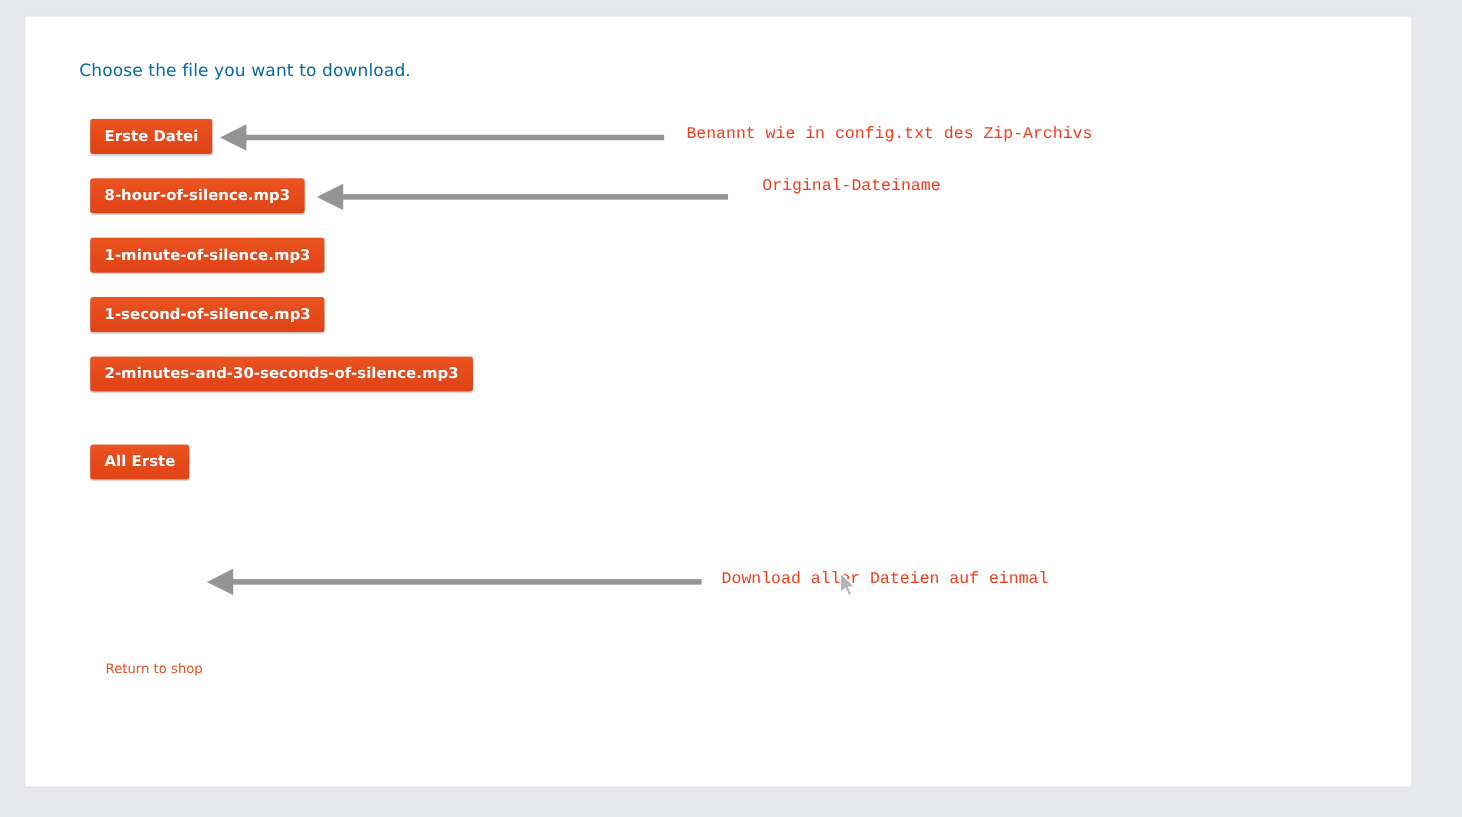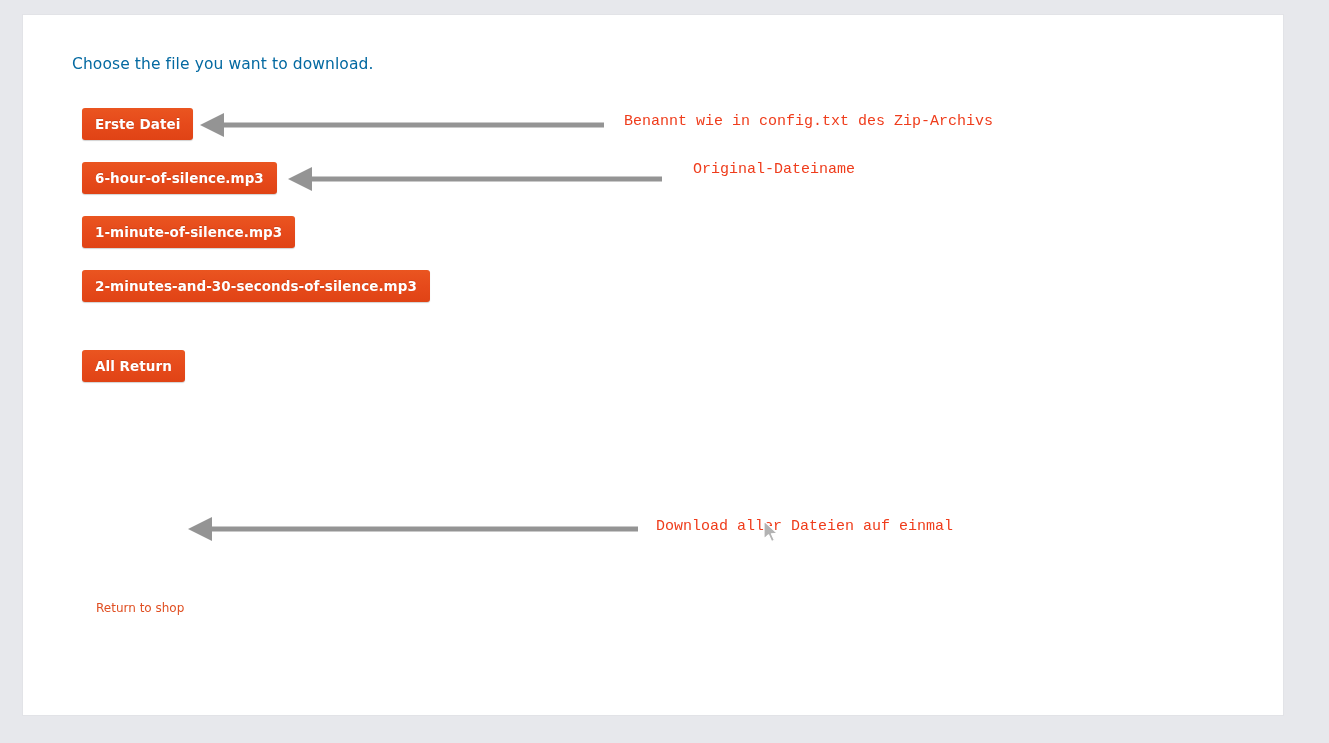--- a/index.html
+++ b/index.html
@@ -122,36 +122,39 @@
 
   <div class="lead-text">Choose the file you want to download.</div>
 
   <div class="btn-list">
 
     <div class="btn-row">
       <a class="dl-btn" href="#">Erste Datei</a>
     </div>
 
     <div class="btn-row">
-      <a class="dl-btn" href="#">6-hour-of-silence.mp3</a>
+      <a class="dl-btn" href="#">8-hour-of-silence.mp3</a>
     </div>
 
     <div class="btn-row">
       <a class="dl-btn" href="#">1-minute-of-silence.mp3</a>
     </div>
 
 
+    <div class="btn-row">
+      <a class="dl-btn" href="#">1-second-of-silence.mp3</a>
+    </div>
 
     <div class="btn-row">
       <a class="dl-btn" href="#">2-minutes-and-30-seconds-of-silence.mp3</a>
     </div>
 
 
     <div class="btn-row spaced">
-      <a class="dl-btn" href="#">All Return</a>
+      <a class="dl-btn" href="#">All Erste</a>
     </div>
 
   </div>
 
   <a class="return-link" href="#">Return to shop</a>
 
 </div>
 
 <div class="anno-arrow" style="left:200px; top:113px;">
   <svg width="404" height="24" viewBox="0 0 404 24" xmlns="http://www.w3.org/2000/svg">

